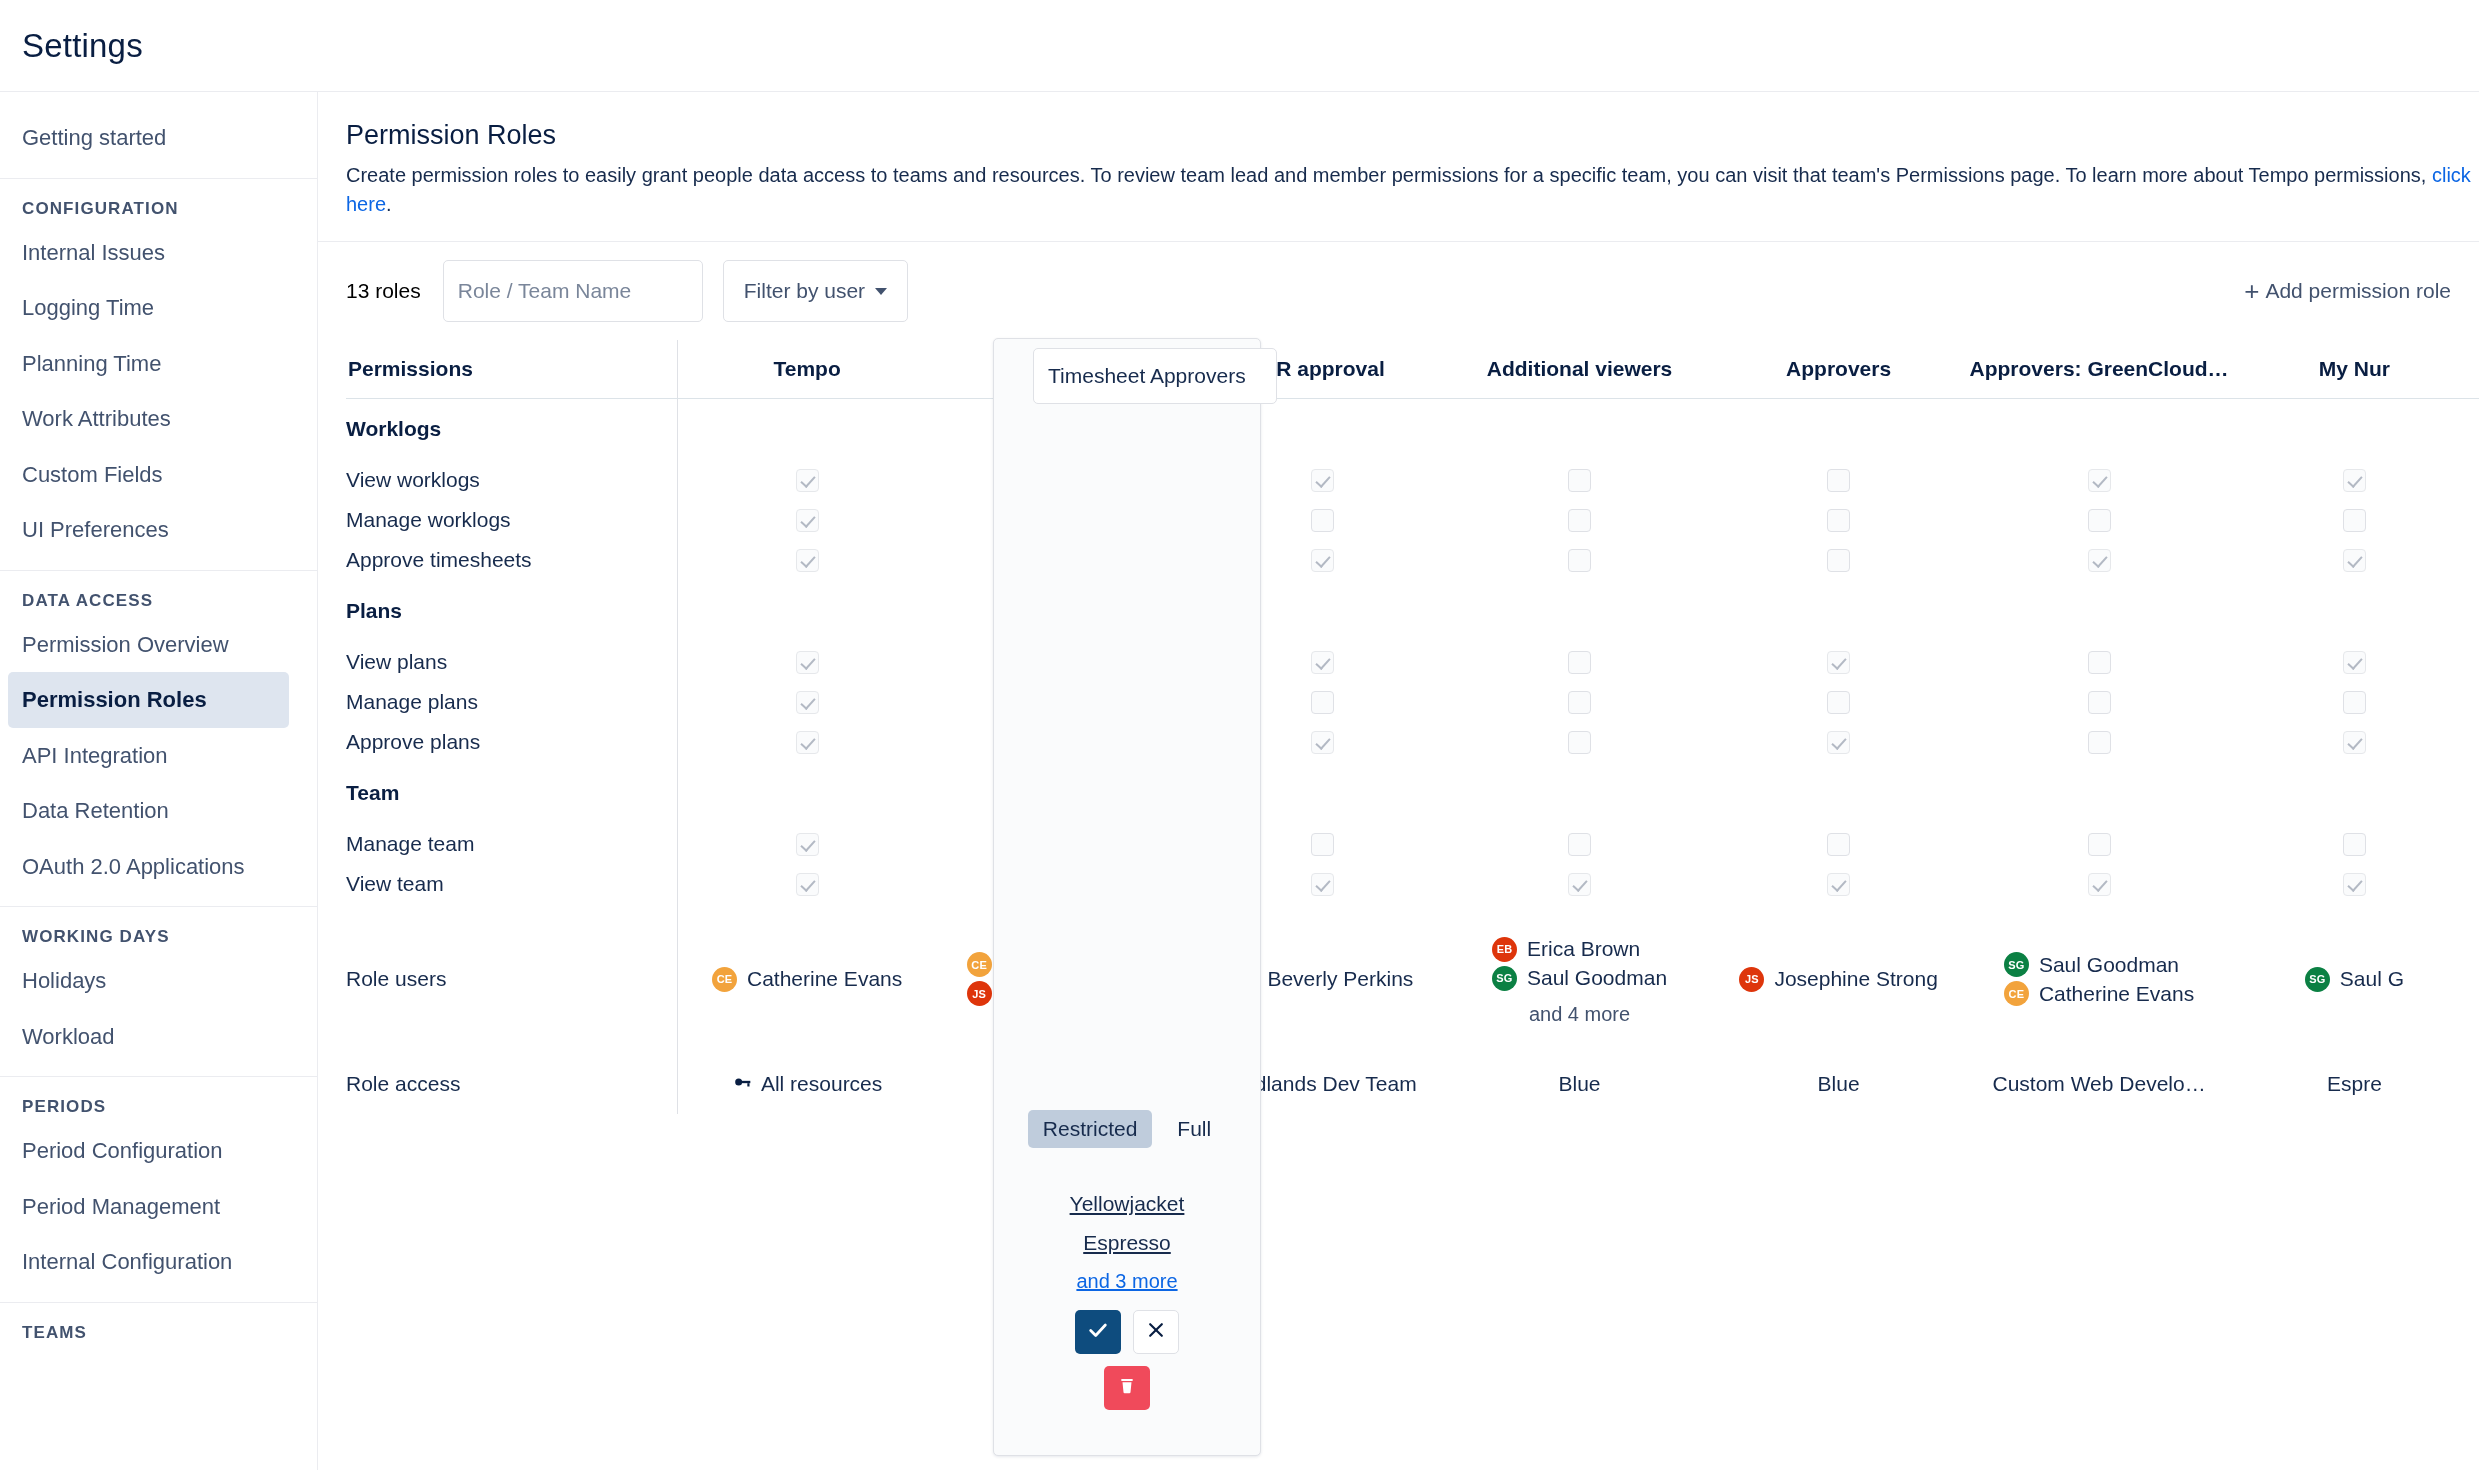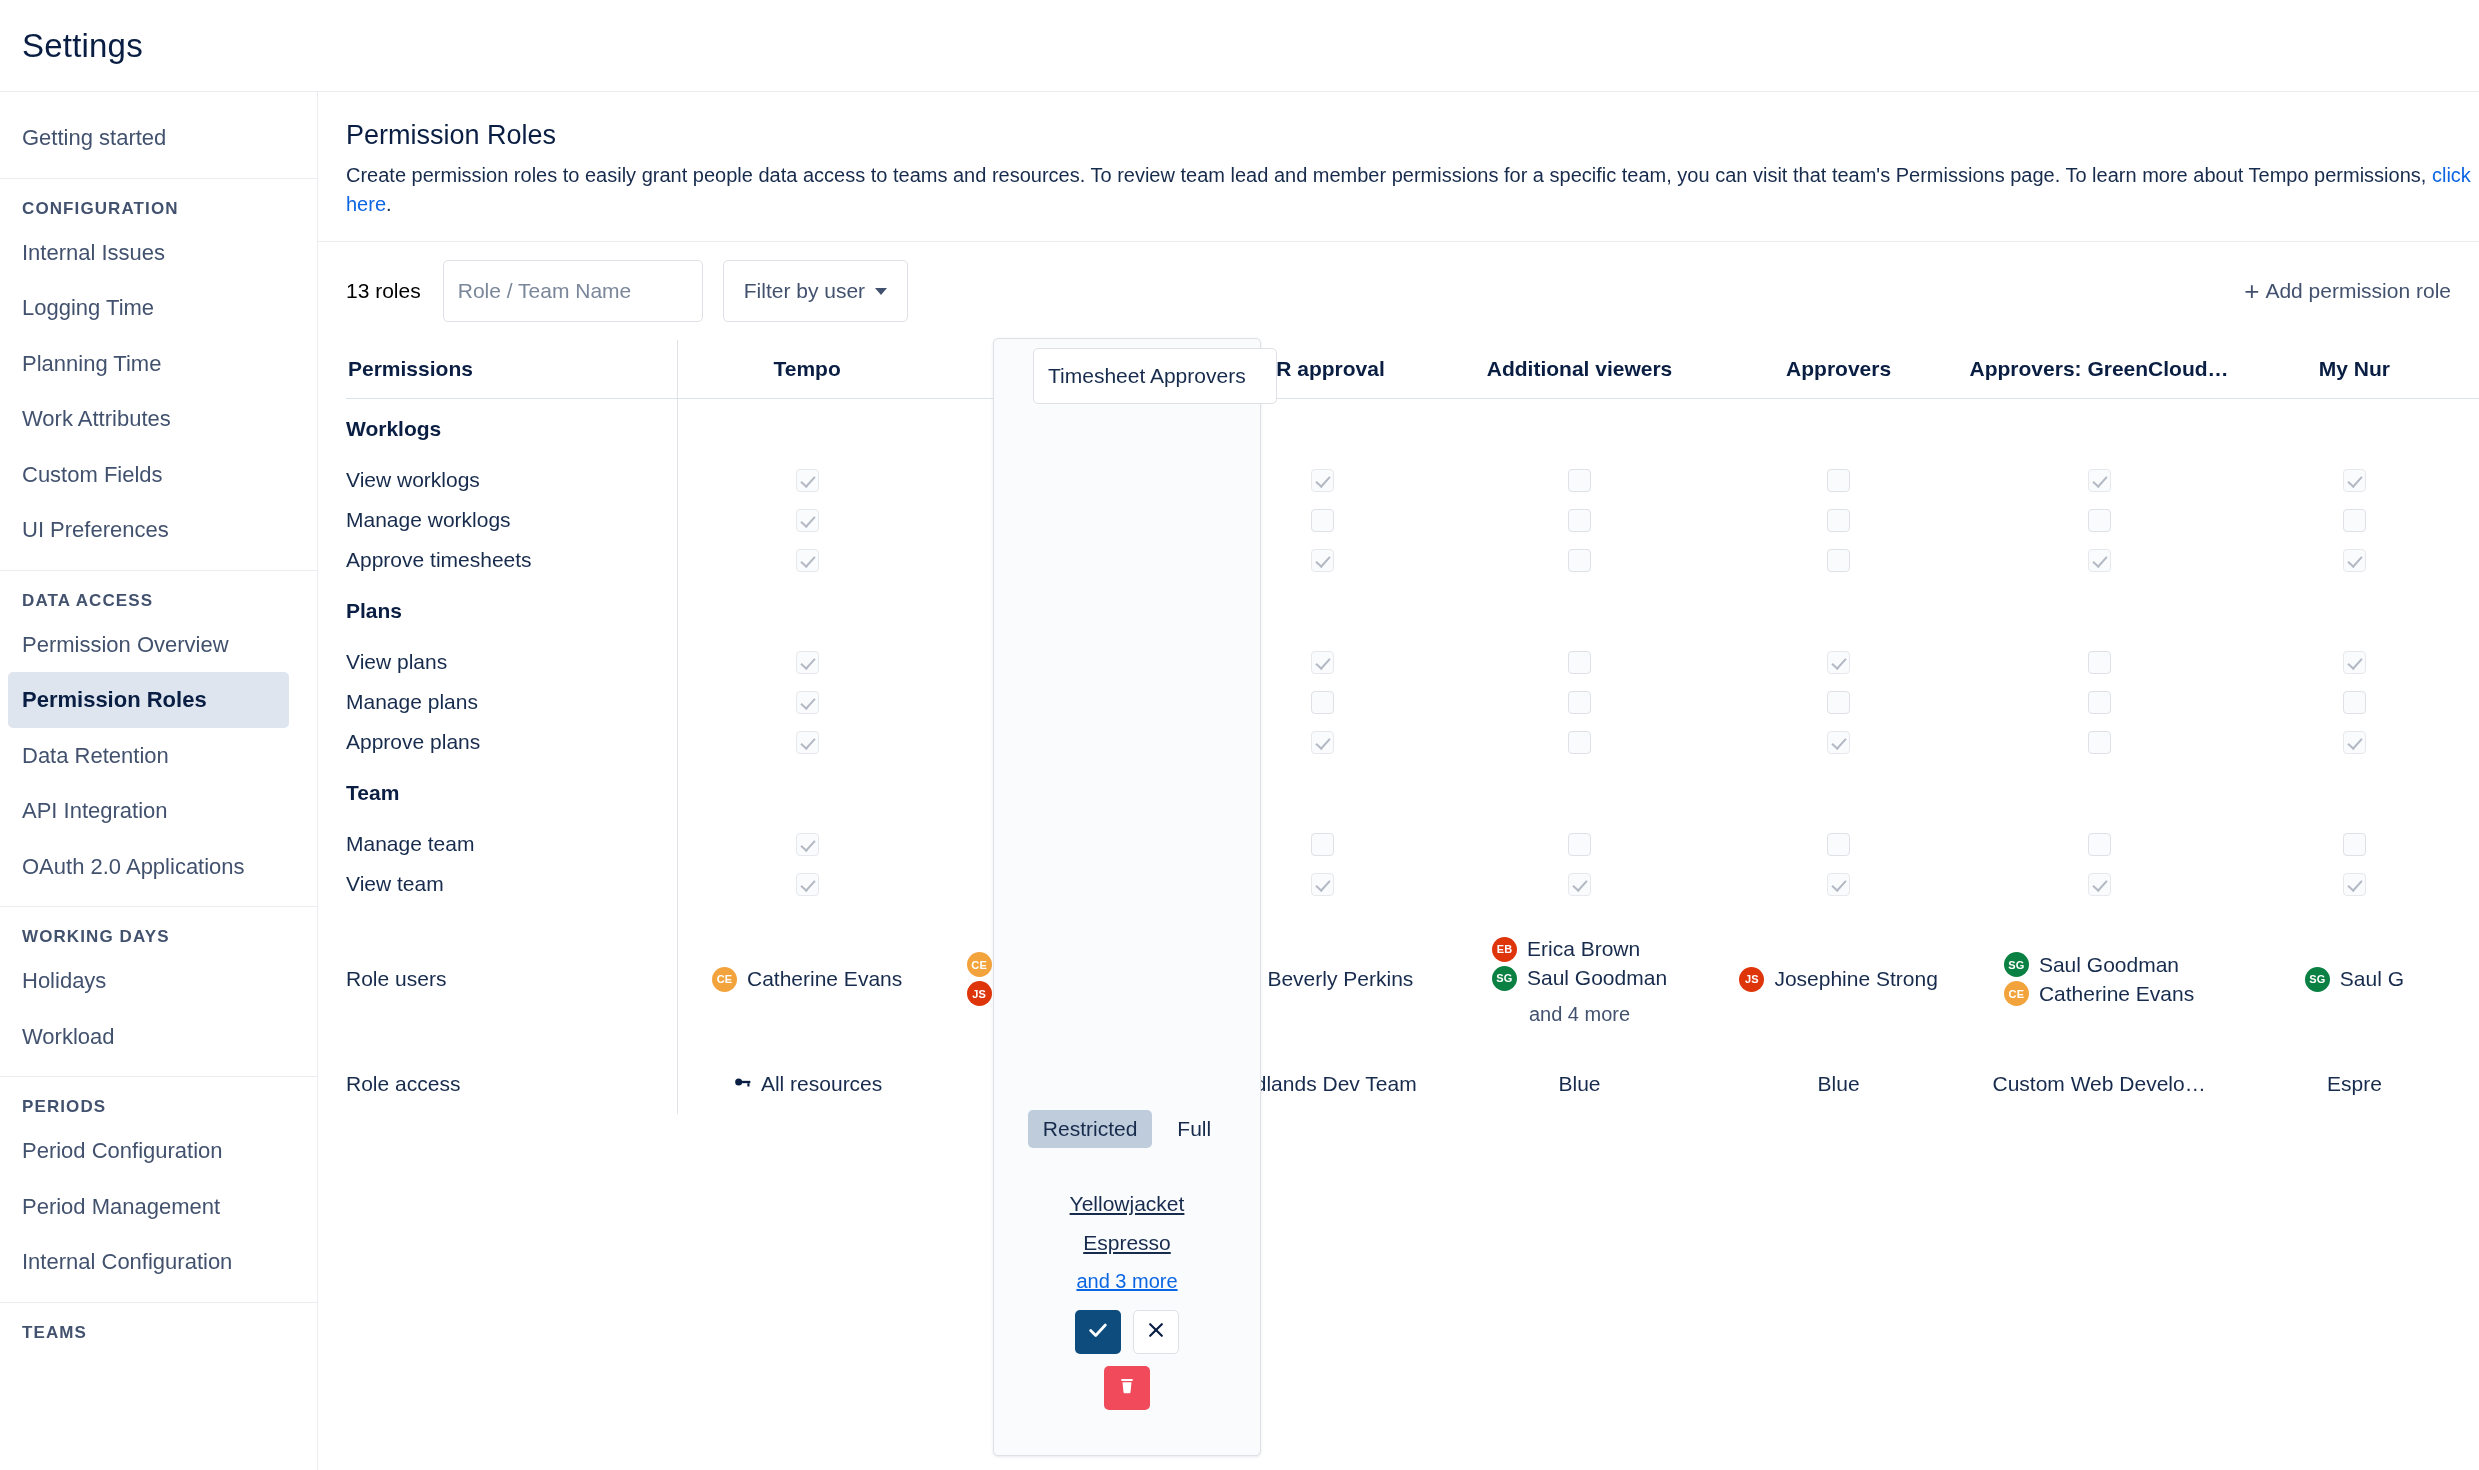--- a/index.html
+++ b/index.html
@@ -201,22 +201,22 @@
       <div class="nav-link">Logging Time</div>
       <div class="nav-link">Planning Time</div>
       <div class="nav-link">Work Attributes</div>
       <div class="nav-link">Custom Fields</div>
       <div class="nav-link">UI Preferences</div>
       <div class="nav-sep"></div>
 
       <div class="nav-section">DATA ACCESS</div>
       <div class="nav-link">Permission Overview</div>
       <div class="nav-link active">Permission Roles</div>
+      <div class="nav-link">API Integration</div>
       <div class="nav-link">Data Retention</div>
-      <div class="nav-link">API Integration</div>
       <div class="nav-link">OAuth 2.0 Applications</div>
       <div class="nav-sep"></div>
 
       <div class="nav-section">WORKING DAYS</div>
       <div class="nav-link">Holidays</div>
       <div class="nav-link">Workload</div>
       <div class="nav-sep"></div>
 
       <div class="nav-section">PERIODS</div>
       <div class="nav-link">Period Configuration</div>

